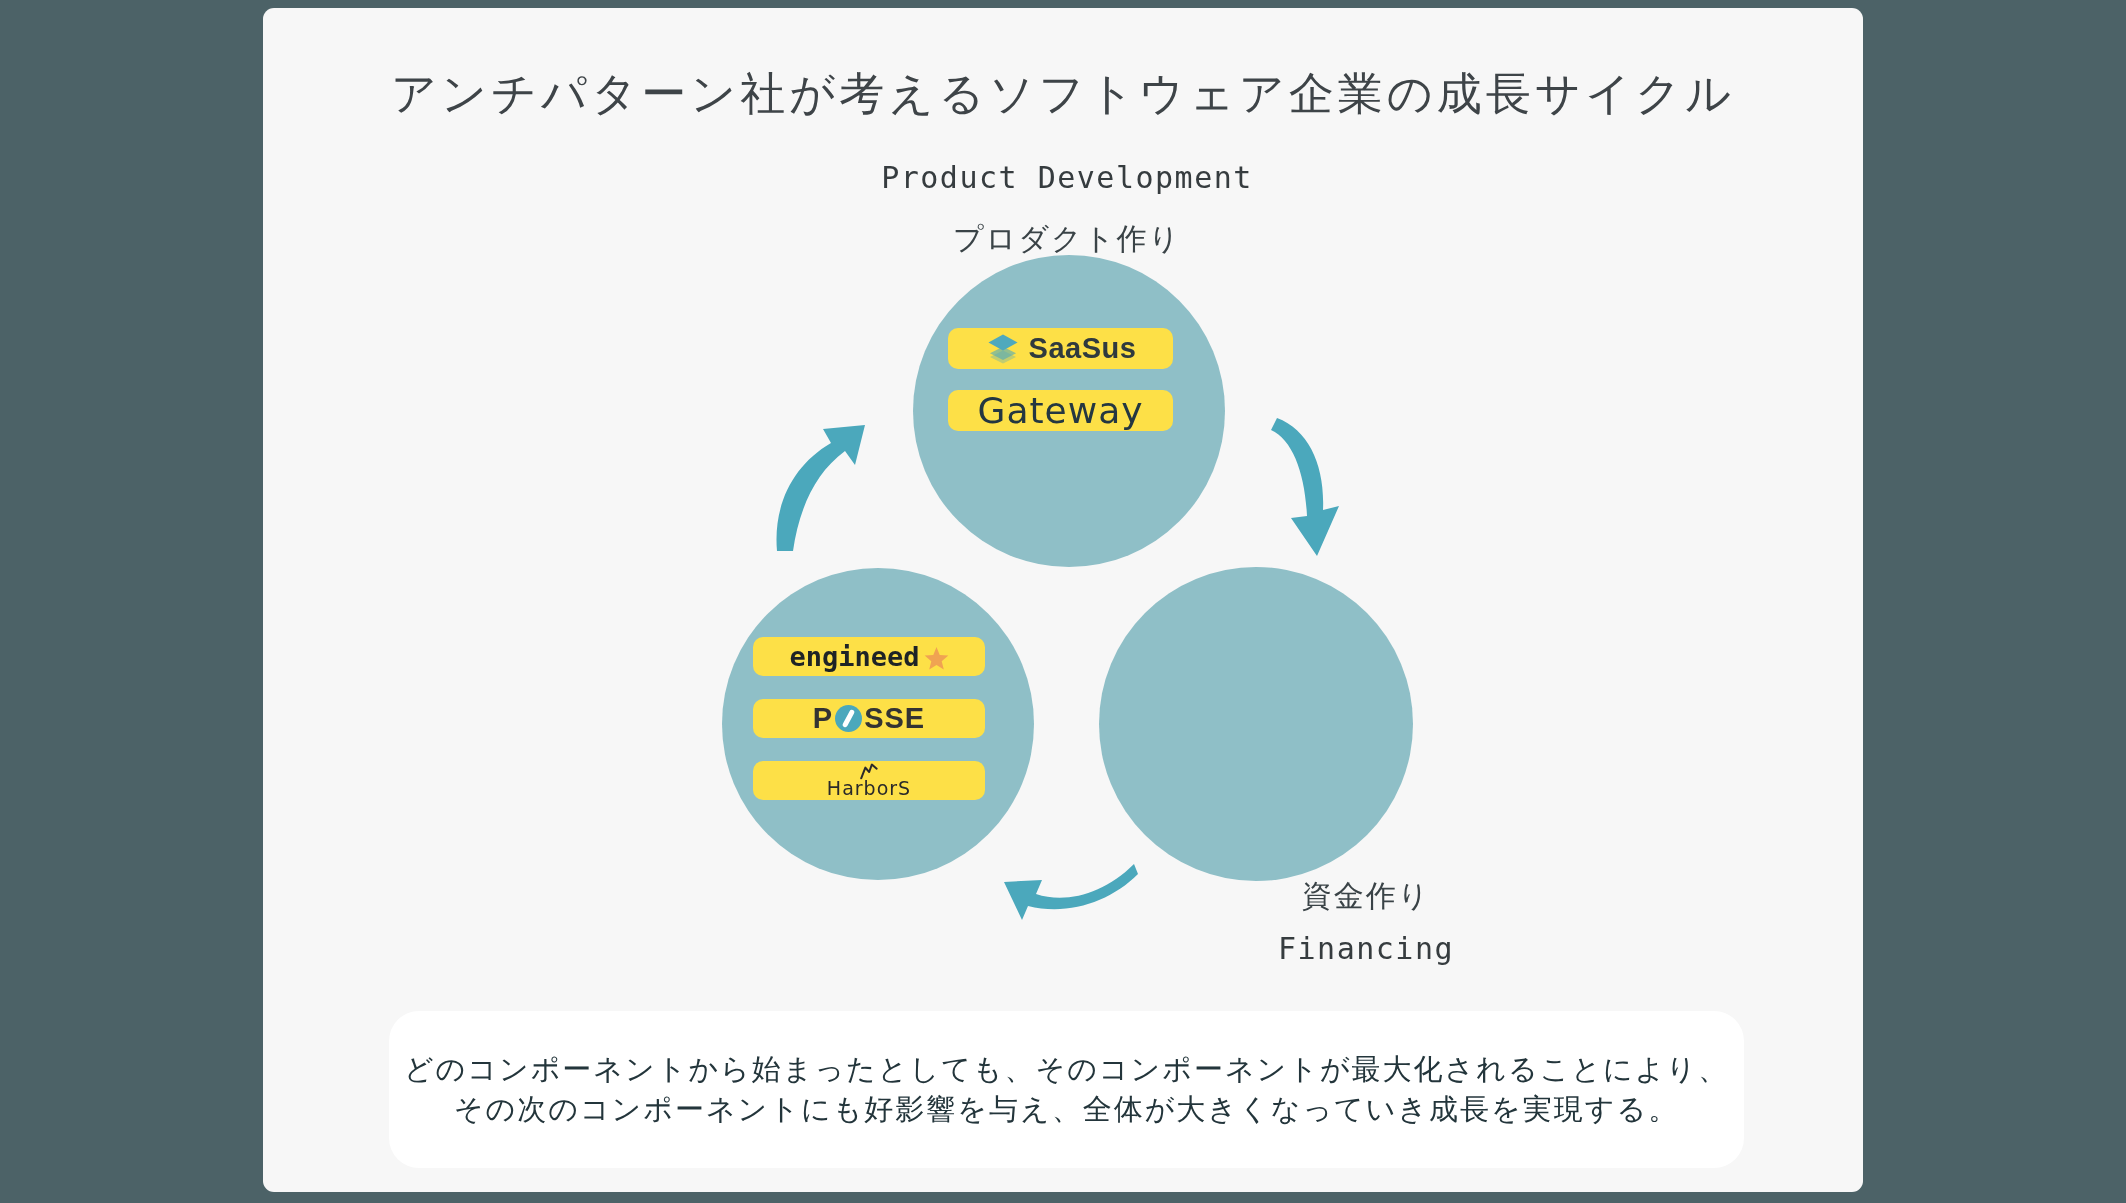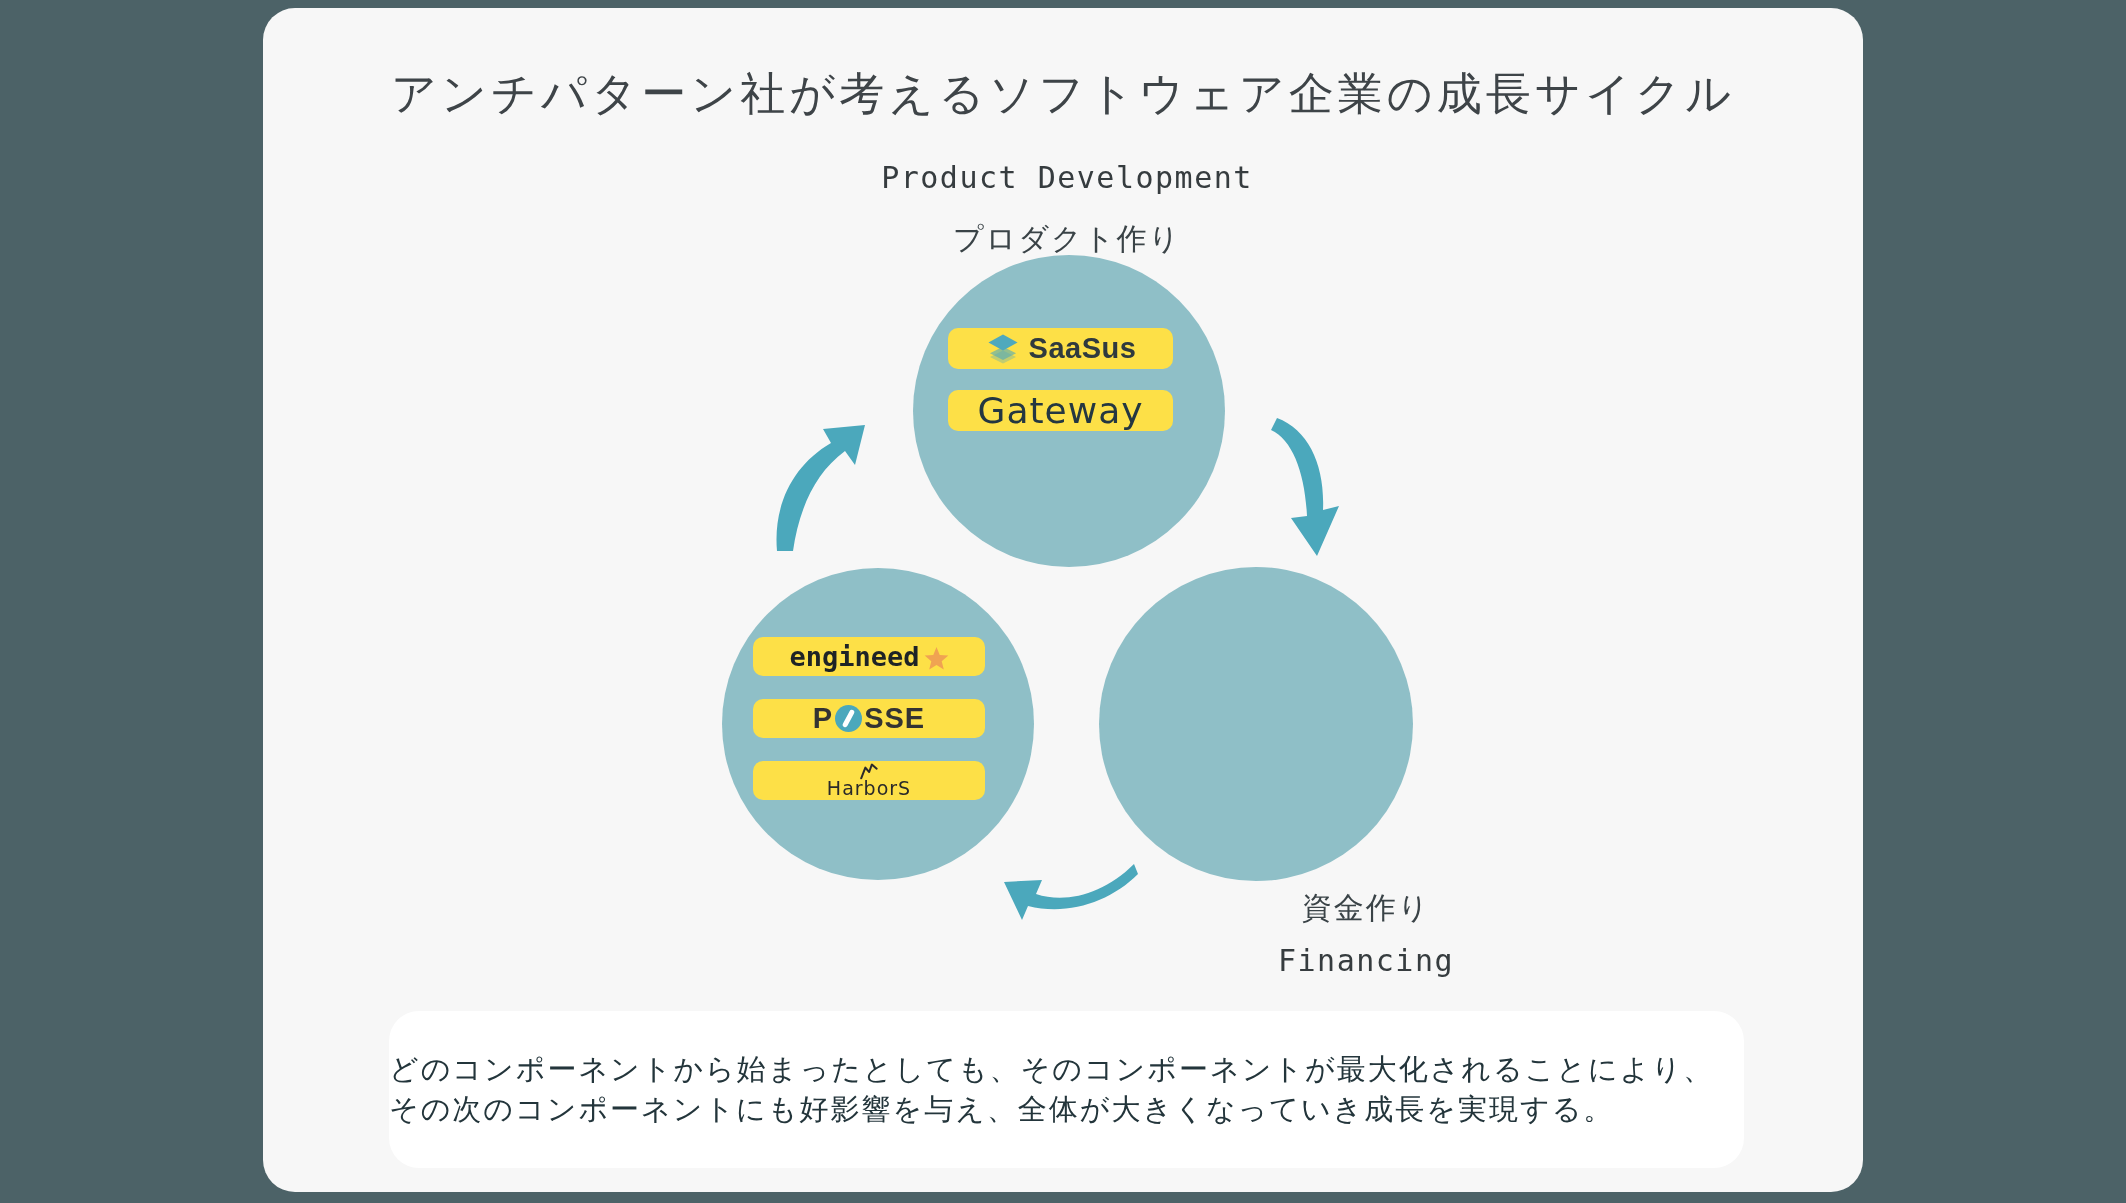--- a/index.html
+++ b/index.html
@@ -1,32 +1,32 @@
 <!DOCTYPE html>
 <html><head>
 <meta charset="utf-8">
 <style>
   html,body{margin:0;padding:0;background:#4C6267;}
   .page{position:relative;width:2126px;height:1203px;background:#4C6267;overflow:hidden;
         font-family:"Liberation Sans",sans-serif;}
   .card{position:absolute;left:263px;top:8px;width:1600px;height:1184px;
-        background:#F7F7F7;border-radius:32px;}
+        background:#F7F7F7;border-radius:11px;}
 
   .title{position:absolute;left:0;top:56px;width:100%;margin:0;text-align:center;
          font-size:45px;font-weight:500;letter-spacing:4px;color:#3E4448;}
 
   .node-label{position:absolute;text-align:center;color:#3A4347;}
   .node-label .ja{font-size:30px;letter-spacing:2px;}
   .node-label .en{font-size:30px;letter-spacing:1.5px;color:#363C3F;
                   font-family:"DejaVu Sans Mono","Liberation Mono",monospace;}
   .product-label{left:504px;top:152px;width:600px;}
   .product-label .en{margin-bottom:24px;}
   .org-label{left:208px;top:868px;width:560px;}
   .org-label .en,.fin-label .en{margin-top:14px;}
-  .fin-label{left:823px;top:868px;width:560px;margin-top:12px;}
+  .fin-label{left:823px;top:868px;width:560px;}
 
   .circle{position:absolute;border-radius:50%;background:#8FBFC7;}
   .circle-product{left:650px;top:247px;width:312px;height:312px;}
   .circle-org{left:459px;top:560px;width:312px;height:312px;}
   .circle-fin{left:836px;top:559px;width:314px;height:314px;}
 
   .badge{position:absolute;background:#fde047;border-radius:10px;
          display:flex;align-items:center;justify-content:center;}
   .badge-top{left:685px;width:225px;height:41px;}
   .badge-org{left:490px;width:232px;height:39px;}
@@ -54,21 +54,21 @@
   .harbors-text{font-size:19px;color:#2A2A2A;letter-spacing:1px;font-family:"DejaVu Sans",sans-serif;}
 
   .arrow{position:absolute;}
   .arrow path{fill:#4BA8BC;}
   .arrow-right{left:1002px;top:410px;}
   .arrow-bottom{left:735px;top:850px;}
   .arrow-left{left:512px;top:413px;}
 
   .footer-box{position:absolute;left:126px;top:1003px;width:1355px;height:157px;
               background:#FFFFFF;border-radius:30px;display:flex;flex-direction:column;
-              justify-content:center;}
+              align-items:center;justify-content:center;}
   .footer-box p{margin:0;font-size:29px;font-weight:500;letter-spacing:2px;color:#23353B;}
 </style>
 </head>
 <body>
 
 <div class="page">
   <div class="card">
 
     <h1 class="title">アンチパターン社が考えるソフトウェア企業の成長サイクル</h1>
 

